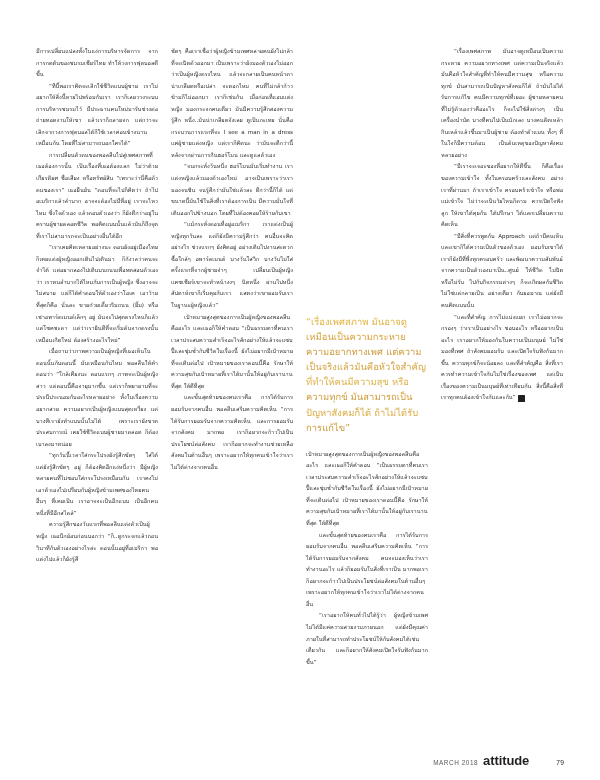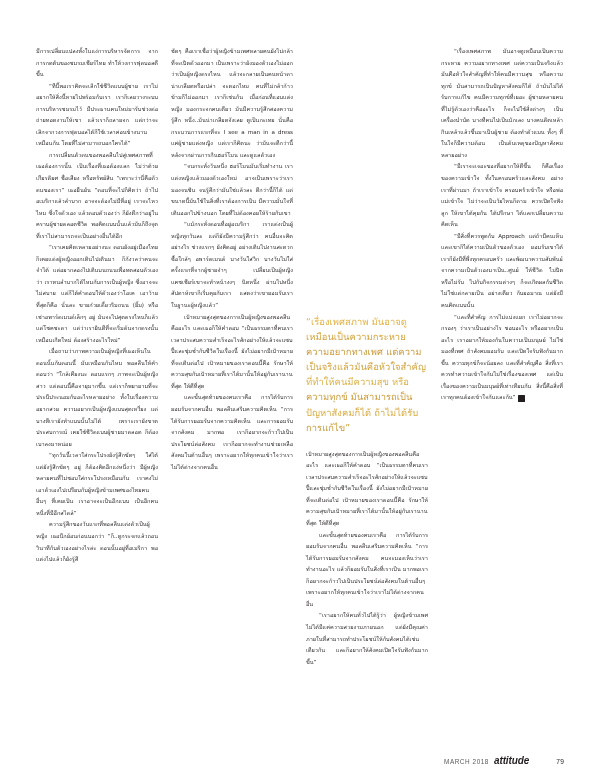--- a/index.html
+++ b/index.html
@@ -124,23 +124,22 @@
     gap: 5px;
   }
   .footer-date {
     font-family: "Liberation Sans", sans-serif;
     font-size: 6.4px;
     letter-spacing: 0.55px;
     color: #58595b;
   }
   .footer-brand {
     font-family: "Liberation Sans", sans-serif;
-    font-size: 10px;
+    font-size: 13px;
     font-weight: 700;
-    font-style: italic;
     letter-spacing: -0.1px;
     color: #231f20;
   }
   .footer-pageno {
     font-family: "Liberation Sans", sans-serif;
     font-size: 6.6px;
     color: #231f20;
     margin-left: 22px;
     letter-spacing: 0.2px;
   }

